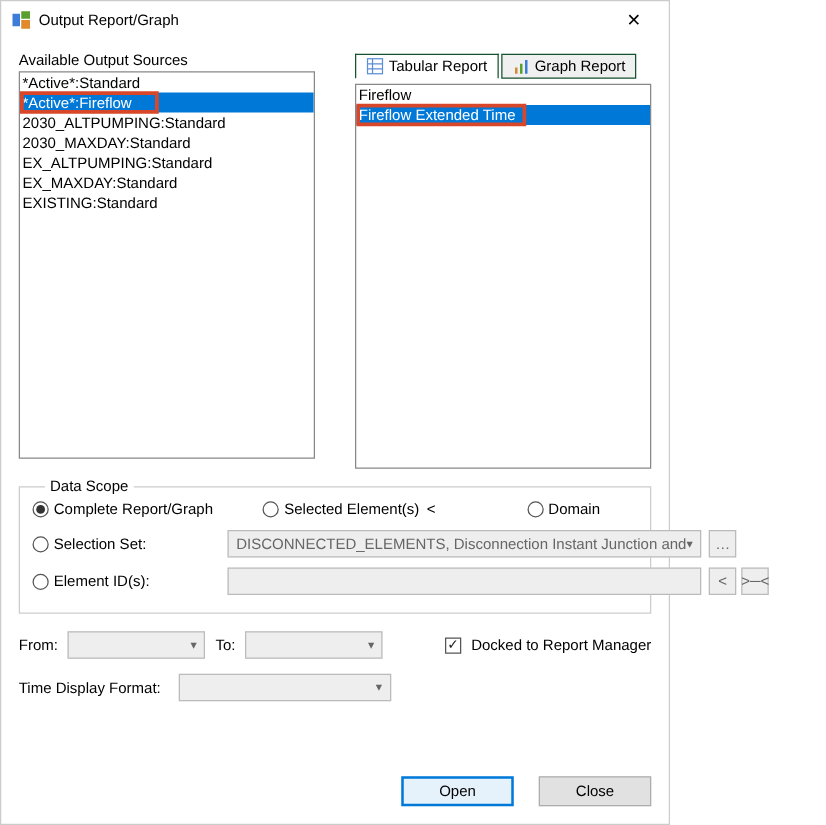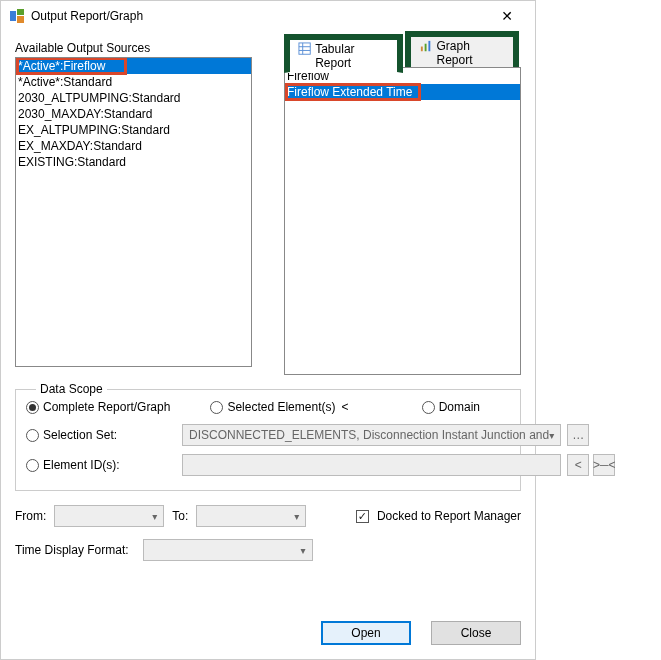--- a/index.html
+++ b/index.html
@@ -11,21 +11,21 @@
   .close-x { width: 40px; text-align: center; font-size: 14px; cursor: default; }
   .content { padding: 10px 14px 0 14px; flex:1; display:flex; flex-direction:column; }
   .top-row { display: flex; gap: 32px; }
   .left-panel, .right-panel { flex: 1; display:flex; flex-direction:column; }
   .panel-label { margin-bottom: 2px; }
   .listbox { border: 1px solid #888; height: 310px; overflow: auto; background:#fff; }
   .list-item { padding: 1px 2px; white-space: nowrap; cursor:default; }
   .list-item.selected { background: #0078d7; color: #fff; }
   .highlight-box { outline: 3px solid #d9472b; outline-offset: -1px; display:inline-block; }
   .tabs { display:flex; align-items:center; height: 24px; margin-bottom:2px; }
-  .tab { display:flex; align-items:flex-start; gap:4px; padding: 2px 8px; border:6px solid #14532d; background:#f0f0f0; margin-right:2px; cursor:default; }
+  .tab { display:flex; align-items:flex-end; gap:4px; padding: 2px 8px; border:1px solid #14532d; background:#f0f0f0; margin-right:2px; cursor:default; }
   .tab.active { background:#fff; border-bottom:1px solid #fff; position:relative; z-index:2; }
   .tab-icon { width:14px; height:14px; display:inline-block; }
 
   .fieldset { border:1px solid #ccc; margin-top:14px; padding: 10px 10px 14px 10px; position:relative; }
   .fieldset-legend { position:absolute; top:-8px; left:20px; background:#fff; padding:0 4px; }
   .scope-row1 { display:flex; gap:40px; align-items:center; margin-bottom:10px; }
   .radio-row { display:flex; align-items:center; gap:4px; }
   .radio { width:13px; height:13px; border:1px solid #555; border-radius:50%; display:inline-flex; align-items:center; justify-content:center; background:#fff; }
   .radio.checked::after { content:""; width:7px; height:7px; border-radius:50%; background:#333; display:block; }
   .scope-grid { display:grid; grid-template-columns: 150px 1fr auto; row-gap:8px; column-gap:6px; align-items:center; }
@@ -62,22 +62,22 @@
     <span class="title-text">Output Report/Graph</span>
     <span class="close-x">✕</span>
   </div>
 
   <div class="content">
     <div class="top-row">
 
       <div class="left-panel">
         <div class="panel-label">Available Output Sources</div>
         <div class="listbox">
+          <div class="list-item">*Active*:Standard</div>
           <div class="list-item selected"><span class="highlight-box"><span>*Active*:Fireflow</span>&nbsp;&nbsp;&nbsp;&nbsp;&nbsp;&nbsp;</span></div>
-          <div class="list-item">*Active*:Standard</div>
           <div class="list-item">2030_ALTPUMPING:Standard</div>
           <div class="list-item">2030_MAXDAY:Standard</div>
           <div class="list-item">EX_ALTPUMPING:Standard</div>
           <div class="list-item">EX_MAXDAY:Standard</div>
           <div class="list-item">EXISTING:Standard</div>
         </div>
       </div>
 
       <div class="right-panel">
         <div class="tabs">

